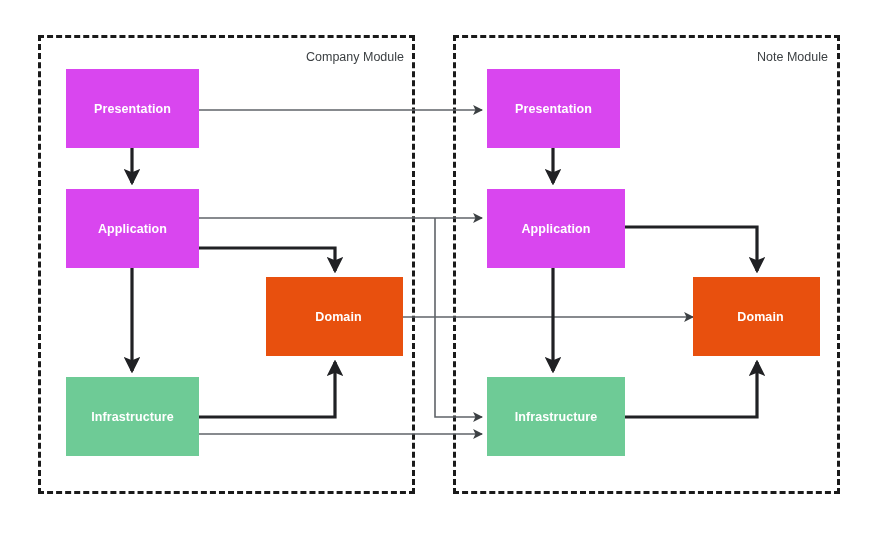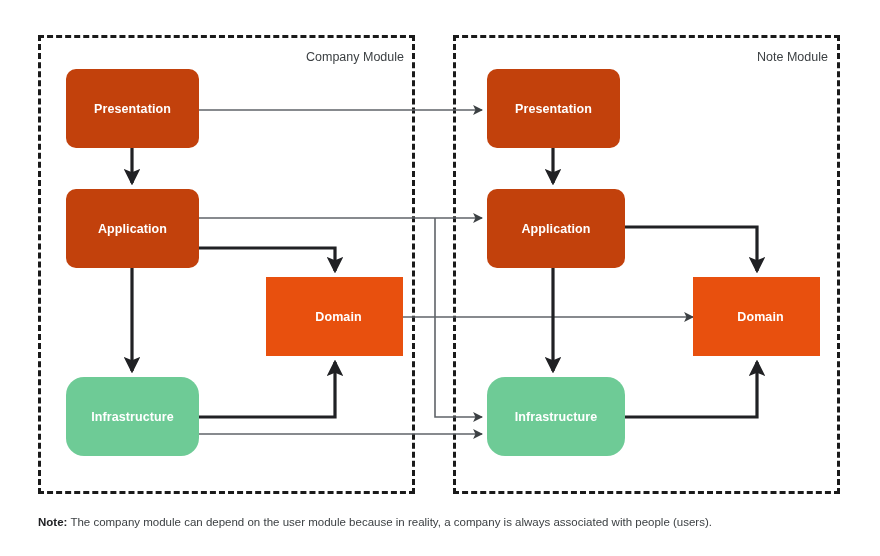--- a/index.html
+++ b/index.html
@@ -40,26 +40,24 @@
     display: flex;
     align-items: center;
     justify-content: center;
     color: #ffffff;
     font-size: 12.5px;
     font-weight: bold;
     font-family: "Liberation Sans", sans-serif;
     letter-spacing: 0.1px;
   }
   .layer-presentation, .layer-application {
-    background: #c2410c;
-    border-radius: 10px;
+    background: #d946ef;
   }
   .layer-infrastructure {
     background: #6ecb96;
-    border-radius: 18px;
   }
   .layer-domain {
     background: #e8500e;
     padding-left: 8px;
   }
   #note {
     position: absolute;
     left: 38px;
     top: 516px;
     font-size: 11.5px;
@@ -157,17 +155,14 @@
   <div class="layer-box layer-infrastructure" style="left:66px; top:377px; width:133px; height:79px;">Infrastructure</div>
 
   <div class="layer-box layer-presentation" style="left:487px; top:69px; width:133px; height:79px;">Presentation</div>
 
   <div class="layer-box layer-application" style="left:487px; top:189px; width:138px; height:79px;">Application</div>
 
   <div class="layer-box layer-domain" style="left:693px; top:277px; width:127px; height:79px;">Domain</div>
 
   <div class="layer-box layer-infrastructure" style="left:487px; top:377px; width:138px; height:79px;">Infrastructure</div>
 
-  <div id="note">
-    <span class="note-label">Note:</span><span> The company module can depend on the user module because in reality, a company is always associated with people (users).</span>
-  </div>
 
 </div>
 
 </body></html>

